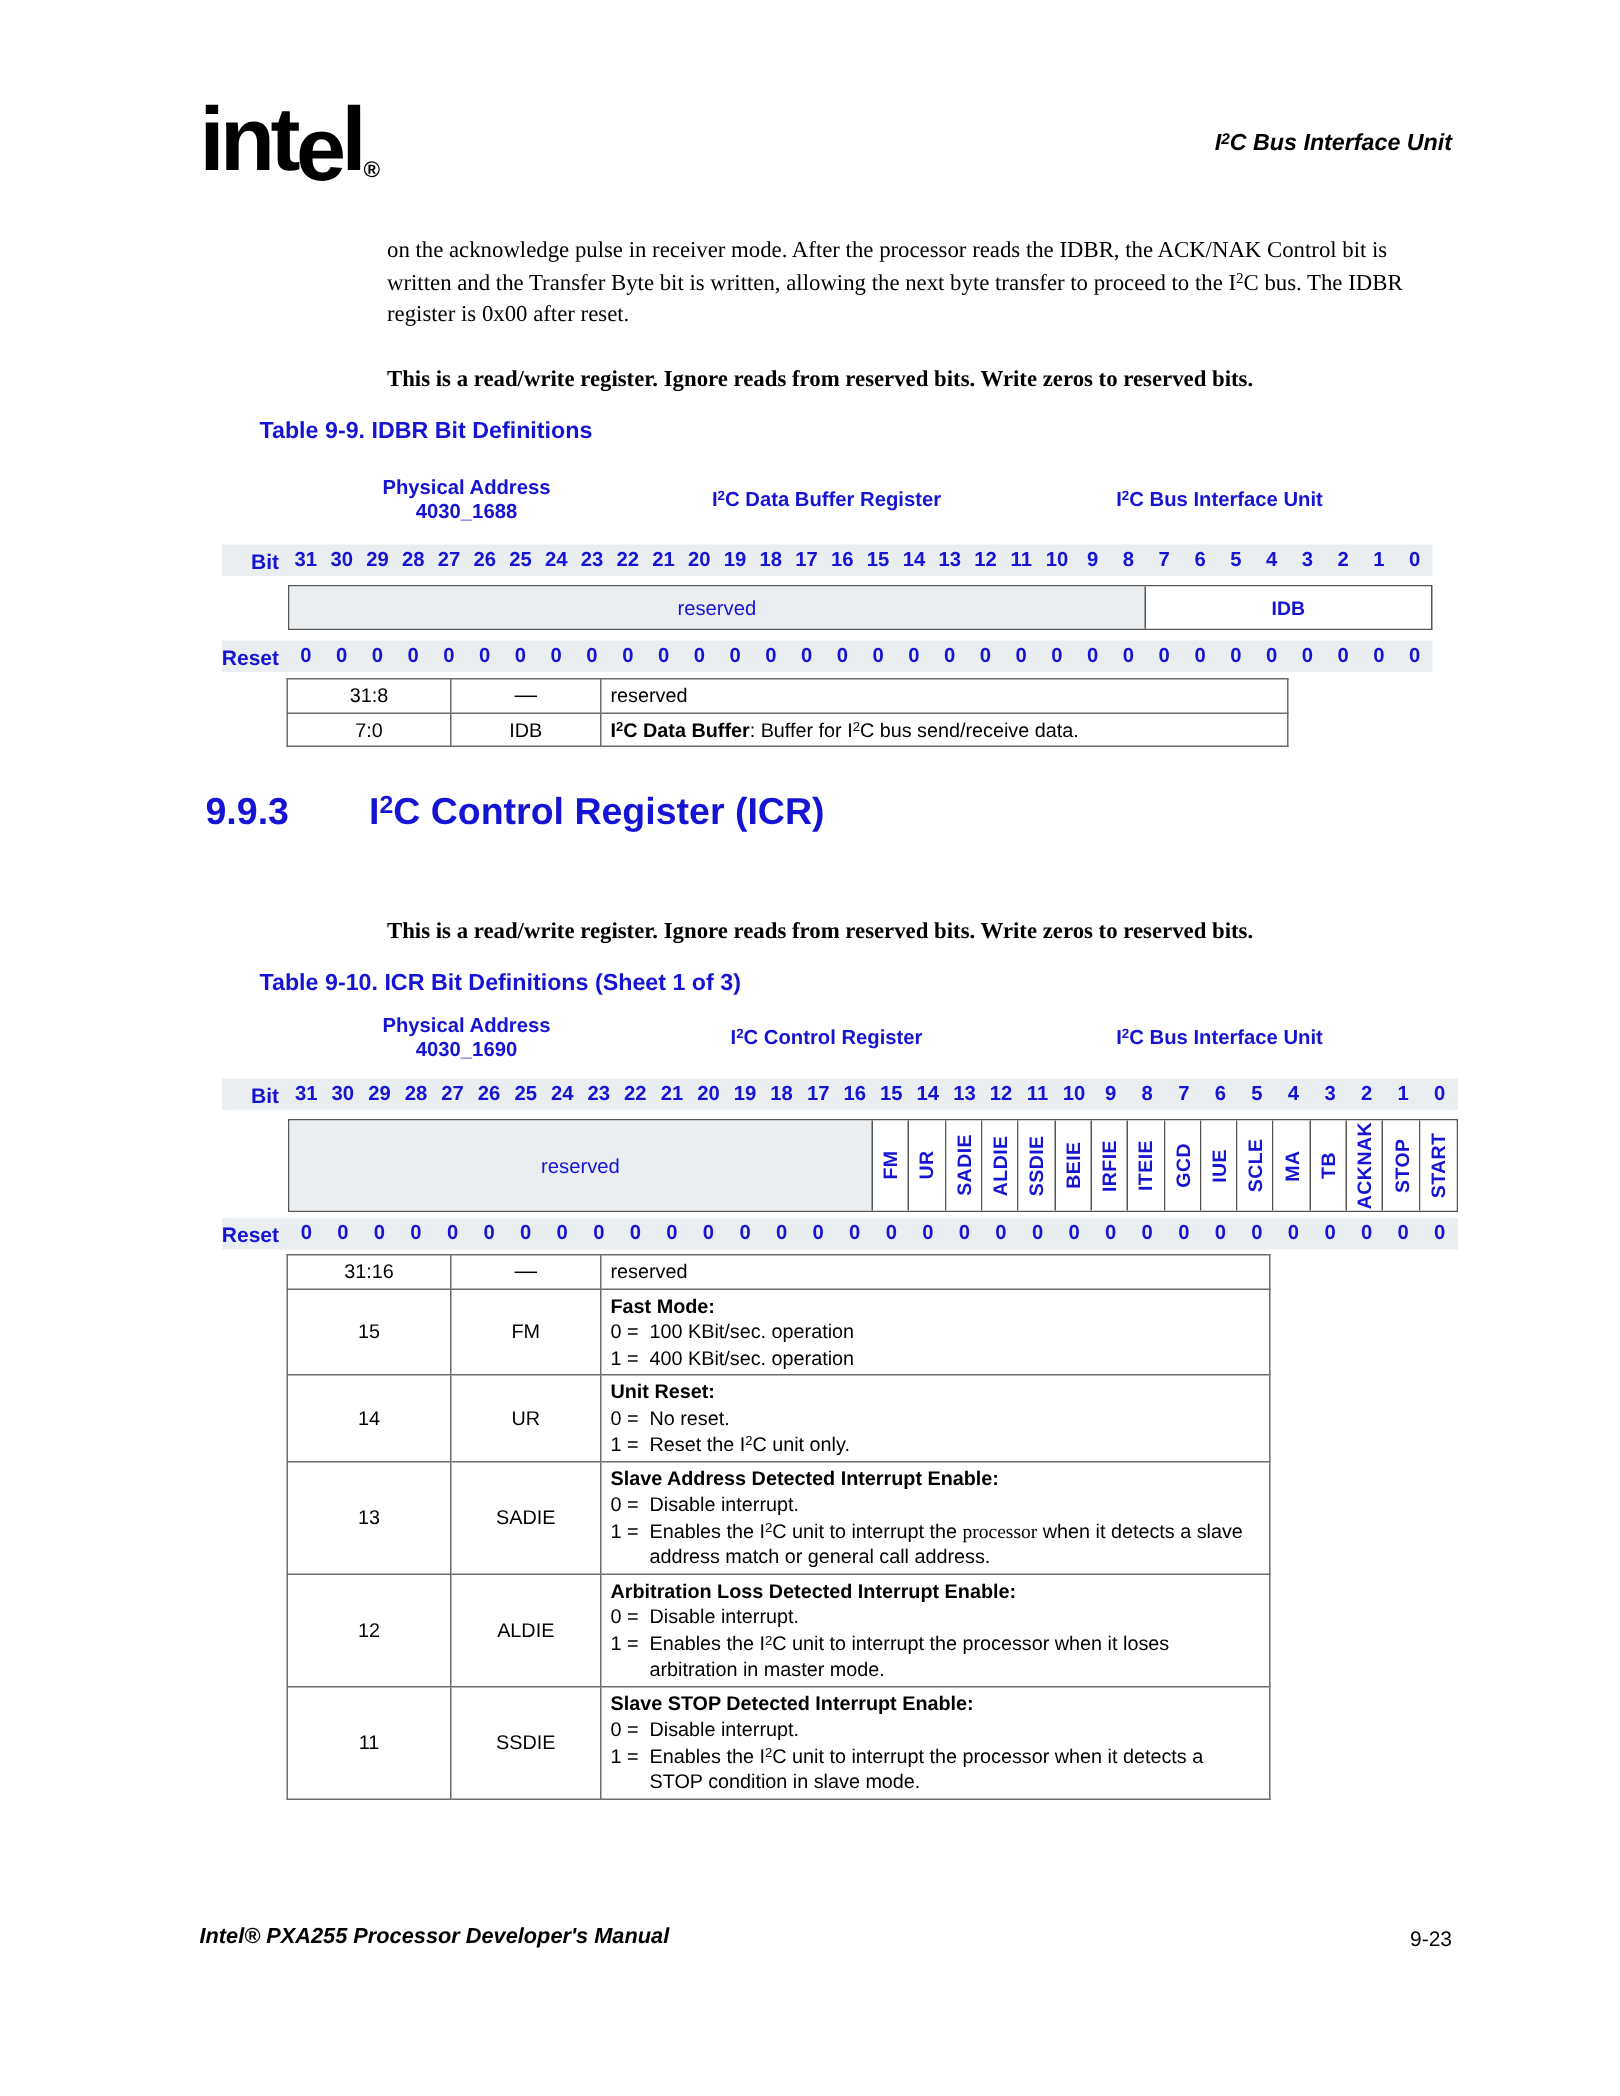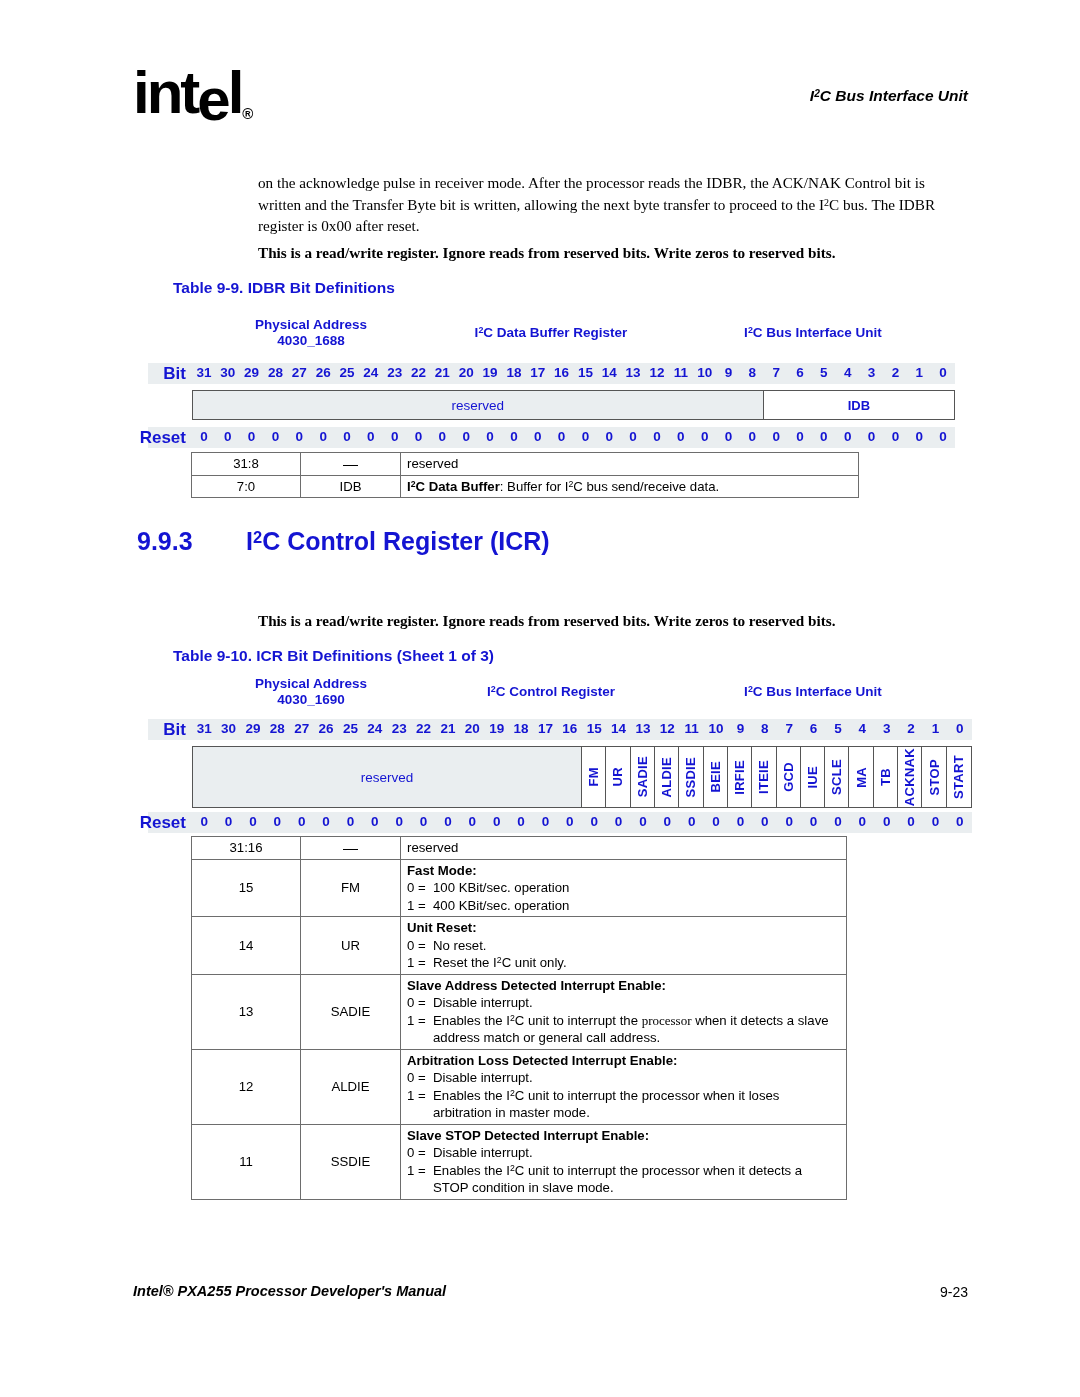--- a/index.html
+++ b/index.html
@@ -119,21 +119,21 @@
     line-height: 16px;
   }
   .bitstrip {
     position: absolute;
     background: #eaeef0;
     display: flex;
   }
   .bitstrip .lbl {
     font-family: "Liberation Sans", sans-serif;
     font-weight: bold;
-    font-size: 17px;
+    font-size: 14px;
     color: #1414d2;
     display: flex;
     align-items: center;
     justify-content: flex-end;
     padding-right: 6px;
     box-sizing: border-box;
   }
   .bitstrip .cells {
     display: flex;
     flex: 1;
@@ -250,21 +250,21 @@
 
 <div class="page">
 
   <div class="intel-logo">
     <span>int<span class="e-drop">e</span>l</span><span class="reg">®</span>
   </div>
   <div class="header-right">
     I<sup>2</sup>C Bus Interface Unit
   </div>
 
-  <div class="body-para" style="left:258px; top:172px; width:708px;">
+  <div class="body-para" style="left:258px; top:156px; width:708px;">
     on the acknowledge pulse in receiver mode. After the processor reads the IDBR, the ACK/NAK
     Control bit is written and the Transfer Byte bit is written, allowing the next byte transfer to proceed
     to the I<sup>2</sup>C bus. The IDBR register is 0x00 after reset.
   </div>
 
   <div class="bold-note" style="left:258px; top:244px;">This is a read/write register. Ignore reads from reserved bits. Write zeros to reserved bits.</div>
 
   <div class="table-caption" style="left:173px; top:279px;">Table 9-9.  IDBR Bit Definitions</div>
 
   <div class="reg-head" style="left:246px; top:317px; width:130px;">

